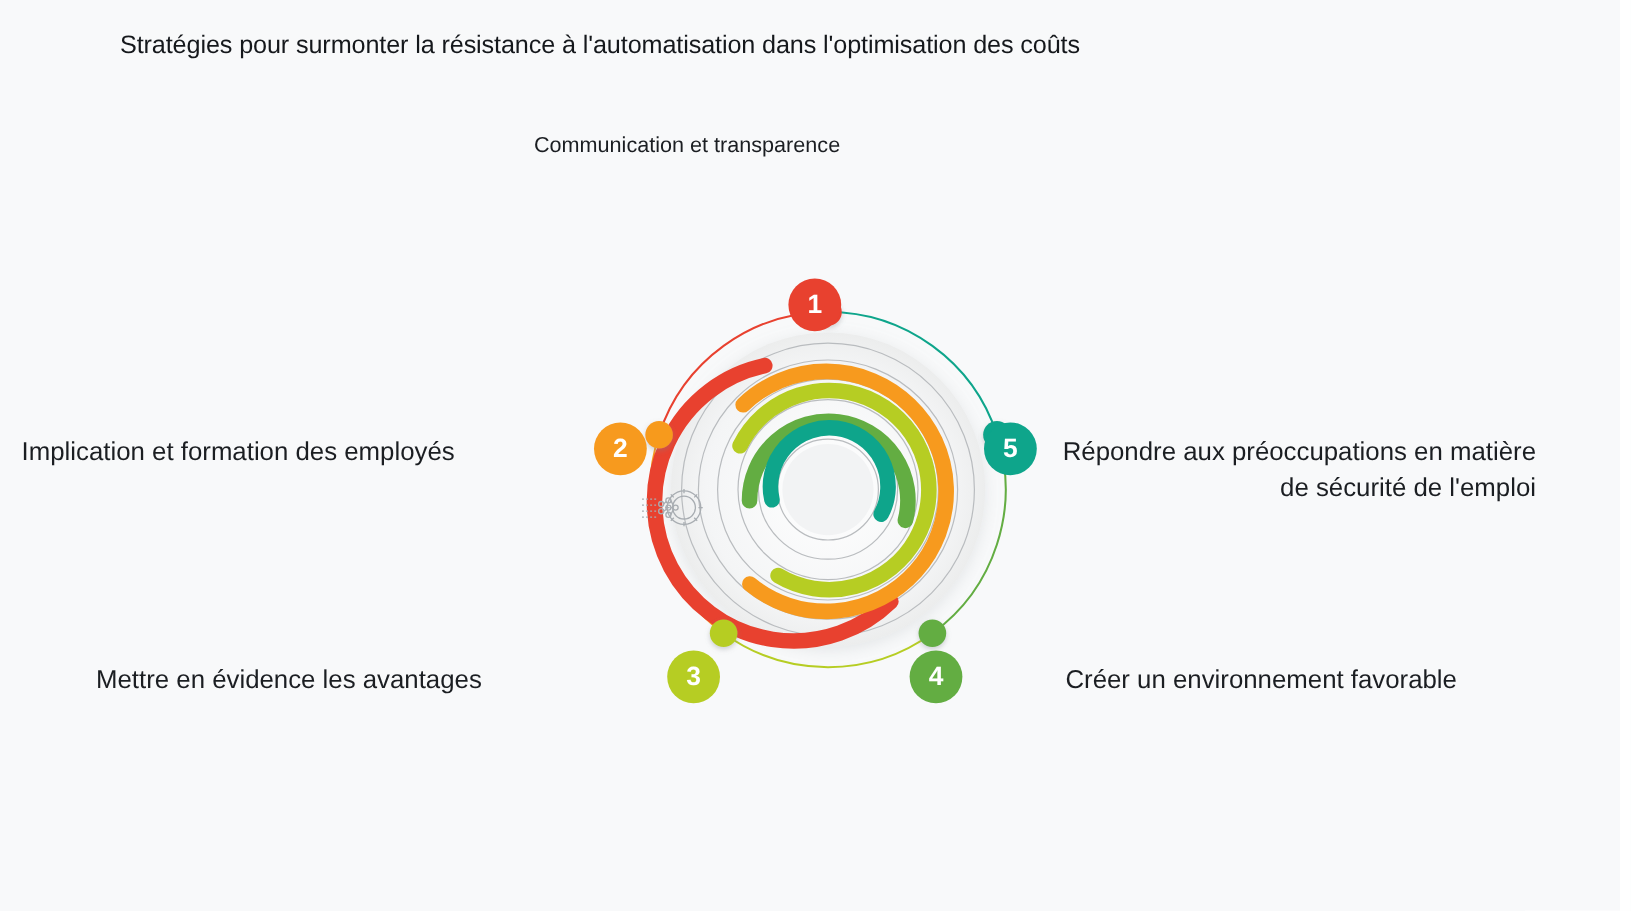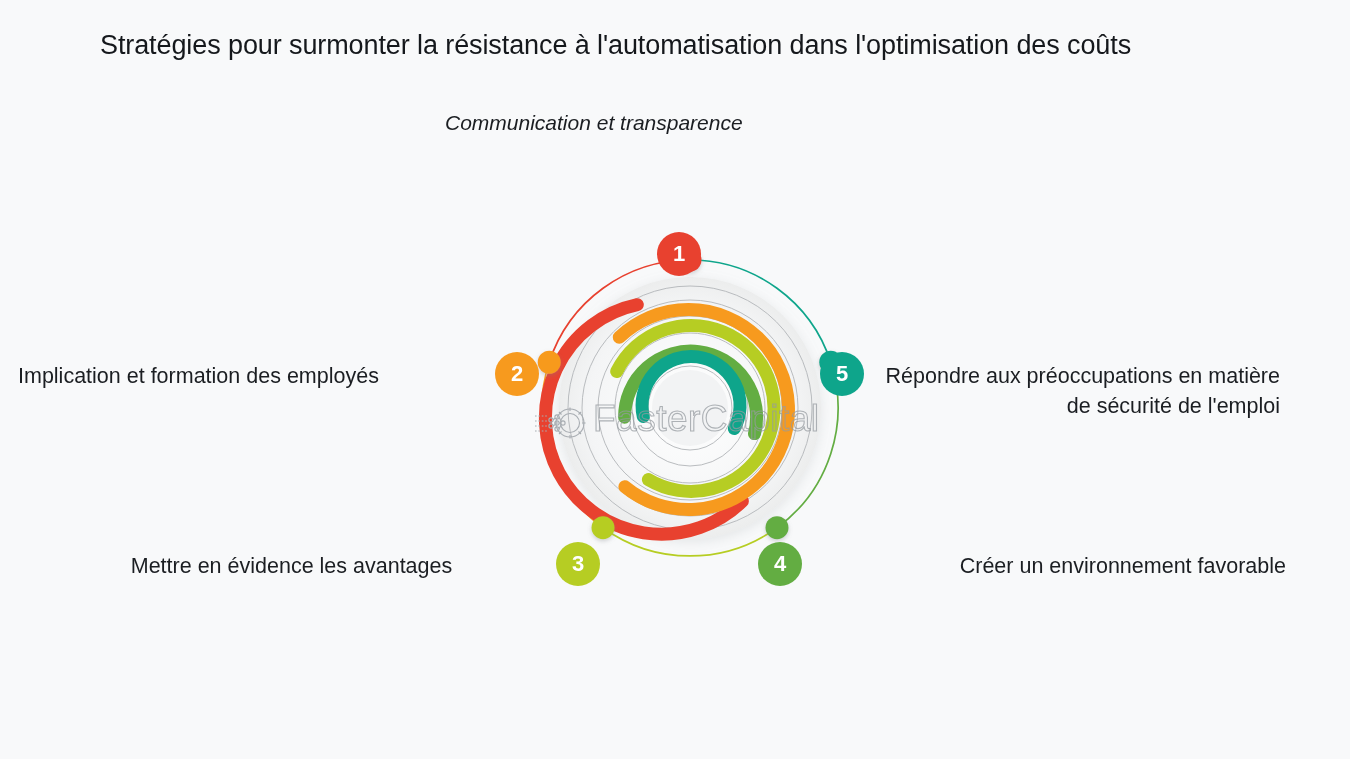--- a/index.html
+++ b/index.html
@@ -28,37 +28,36 @@
     width: 9px;
     height: 759px;
     background: #ffffff;
   }
 
   #title {
     position: absolute;
     left: 100px;
     top: 10px;
     width: 1130px;
-    font-size: 27px;
+    font-size: 21px;
     line-height: 1.32;
     color: #15181c;
     font-family: "Liberation Sans", sans-serif;
     font-weight: 400;
     letter-spacing: -0.1px;
   }
 
   #subtitle {
     position: absolute;
     left: 445px;
     top: 111px;
-    font-size: 21px;
+    font-size: 18px;
     color: #1b1e22;
     font-family: "Liberation Sans", sans-serif;
     white-space: nowrap;
-    font-style: italic;
   }
 
   
   #diagram {
     position: absolute;
     left: 500px;
     top: 218px;
     width: 380px;
     height: 380px;
   }
@@ -99,30 +98,30 @@
     color: #1b1e22;
     font-family: "Liberation Sans", sans-serif;
   }
   #label-2 {
     left: 18px;
     top: 362px;
     width: 462px;
     text-align: left;
   }
   #label-3 {
-    left: 64px;
+    left: 80px;
     top: 552px;
     width: 455px;
-    text-align: center;
+    text-align: left;
   }
   #label-4 {
     left: 816px;
     top: 552px;
     width: 470px;
-    text-align: right;
+    text-align: center;
   }
   #label-5 {
     left: 880px;
     top: 362px;
     width: 400px;
     text-align: right;
   }
 
   
   #watermark {
@@ -248,21 +247,20 @@
         <path d="M20 20 L22.3 18 M20 26 L22.3 24.5 M26 17 L28.2 21.5 M26 29 L28.2 24.5 M26 23 L27.9 23"></path>
 
         <g stroke-dasharray="1.6 1.8">
           <path d="M2 16 h12"></path>
           <path d="M2 21 h12"></path>
           <path d="M2 26 h12"></path>
           <path d="M2 31 h12"></path>
         </g>
       </g>
     </svg>
-    <div id="watermark-text">FasterCapital</div>
   </div>
 
   <div class="badge" id="badge-1" style="background:#e8412f">1</div>
   <div class="badge" id="badge-2" style="background:#f79a1e">2</div>
   <div class="badge" id="badge-3" style="background:#b6cd23">3</div>
   <div class="badge" id="badge-4" style="background:#63ad42">4</div>
   <div class="badge" id="badge-5" style="background:#0ea58b">5</div>
 
   <div class="label" id="label-2">Implication et formation des employés</div>
   <div class="label" id="label-3">Mettre en évidence les avantages</div>

